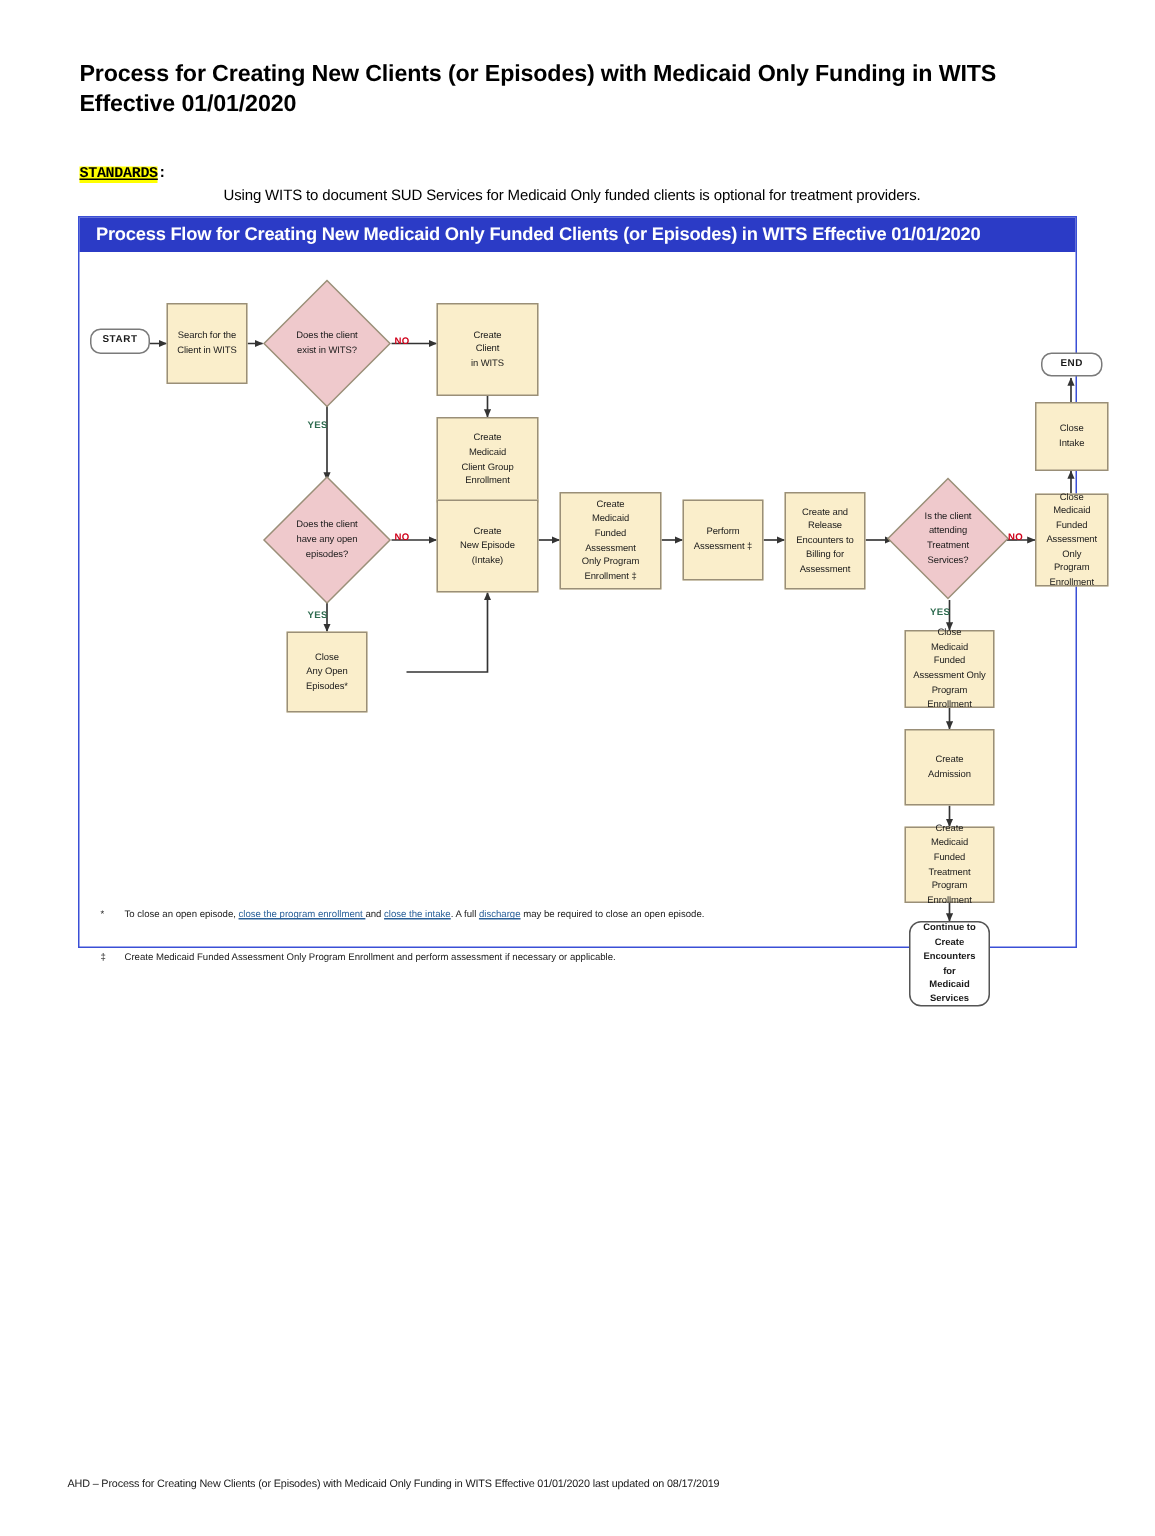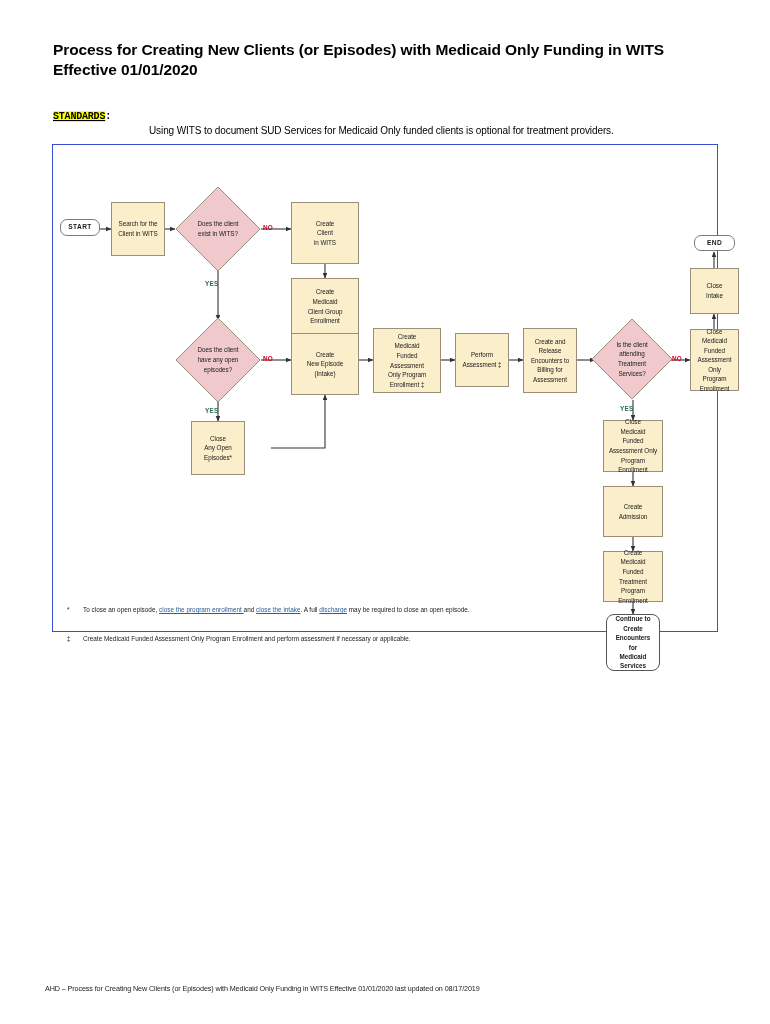--- a/index.html
+++ b/index.html
@@ -214,20 +214,23 @@
 
 <div id="page-title">Process for Creating New Clients (or Episodes) with Medicaid Only Funding in WITS Effective 01/01/2020</div>
 
 <div id="standards-row">
   <div id="standards-label"><span class="hl">STANDARDS</span><span>:</span></div>
   <div id="standards-text">Using WITS to document SUD Services for Medicaid Only funded clients is optional for treatment providers.</div>
 </div>
 
 <div id="flow-frame">
 
+  <div id="flow-title-bar">
+    <div id="flow-title-text">Process Flow for Creating New Medicaid Only Funded Clients (or Episodes) in WITS Effective 01/01/2020</div>
+  </div>
 
   <div id="flow-canvas">
 
     <svg id="flow-svg" width="666" height="465" viewBox="0 0 666 465">
       <defs>
         <marker id="ah" markerWidth="6" markerHeight="6" refX="5.2" refY="2.4" orient="auto" markerUnits="userSpaceOnUse">
           <path d="M0,0 L5.6,2.4 L0,4.8 z" fill="#333333"></path>
         </marker>
       </defs>
       <g stroke="#333333" stroke-width="1.1" fill="none" marker-end="url(#ah)">

